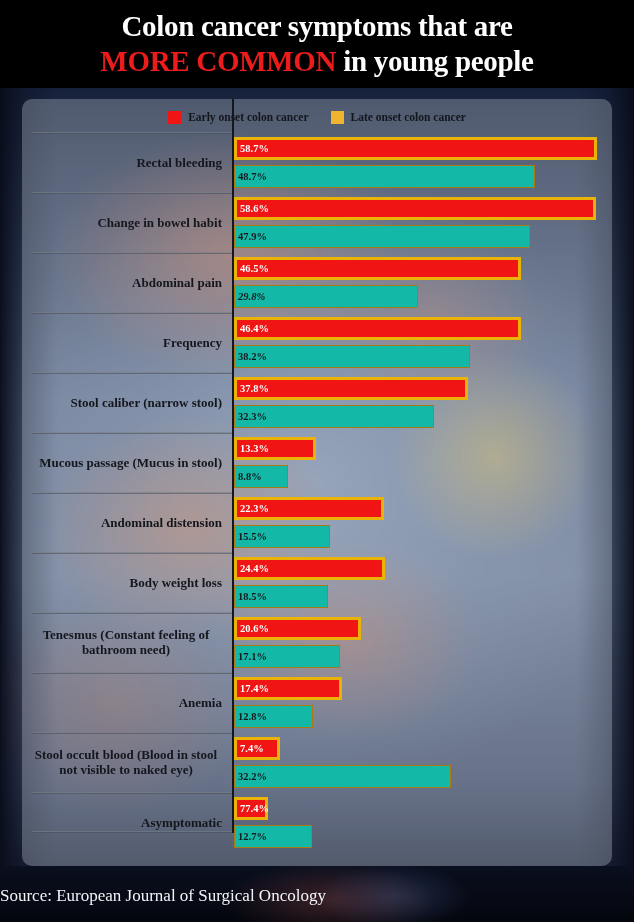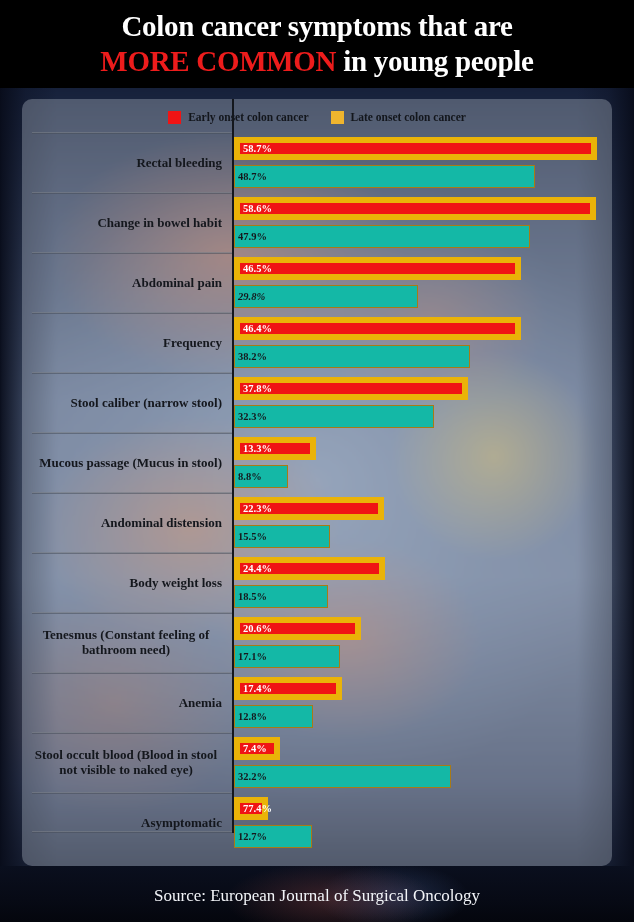--- a/index.html
+++ b/index.html
@@ -181,21 +181,21 @@
   .bar-wrap.early { top: 5px; }
   .bar-wrap.late  { top: 33px; }
   .bar {
     height: 23px;
     display: flex;
     align-items: center;
     box-sizing: border-box;
   }
   .bar.early {
     background: #f01414;
-    border: 6px solid #eab308;
+    border: 3px solid #eab308;
   }
   .bar.late {
     background: #14b8a6;
     border: 1px solid #a87a16;
   }
   .bar-value {
     font-family: "Liberation Serif", serif;
     font-weight: bold;
     font-size: 10.5px;
     white-space: nowrap;
@@ -223,21 +223,21 @@
 
   
   #source-footer {
     position: absolute;
     left: 0; top: 880px;
     width: 634px;
     height: 32px;
     z-index: 7;
     display: flex;
     align-items: center;
-    justify-content: center;
+    justify-content: flex-start;
   }
   #source-text {
     font-family: "Liberation Serif", serif;
     font-size: 17px;
     color: #f2f4f8;
     white-space: nowrap;
   }
 </style>
 </head>
 <body>

